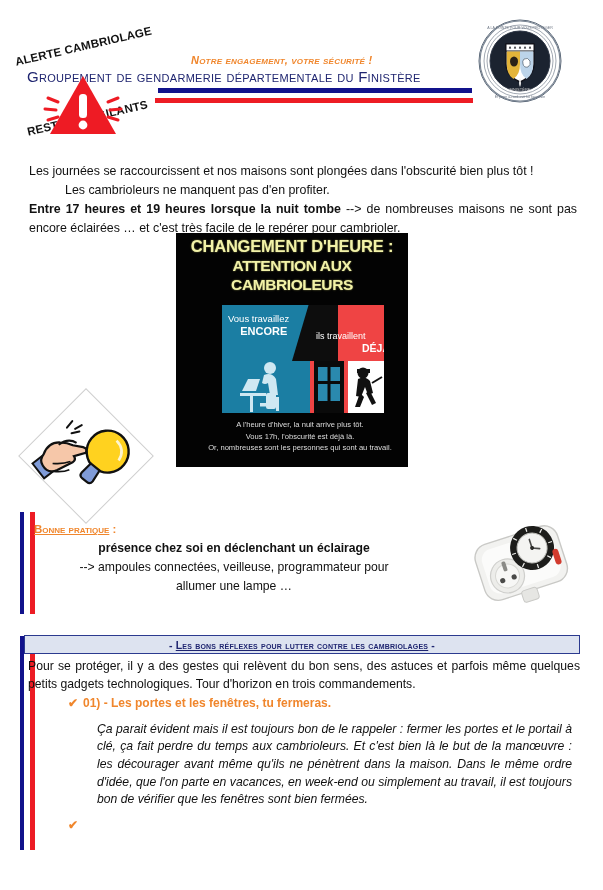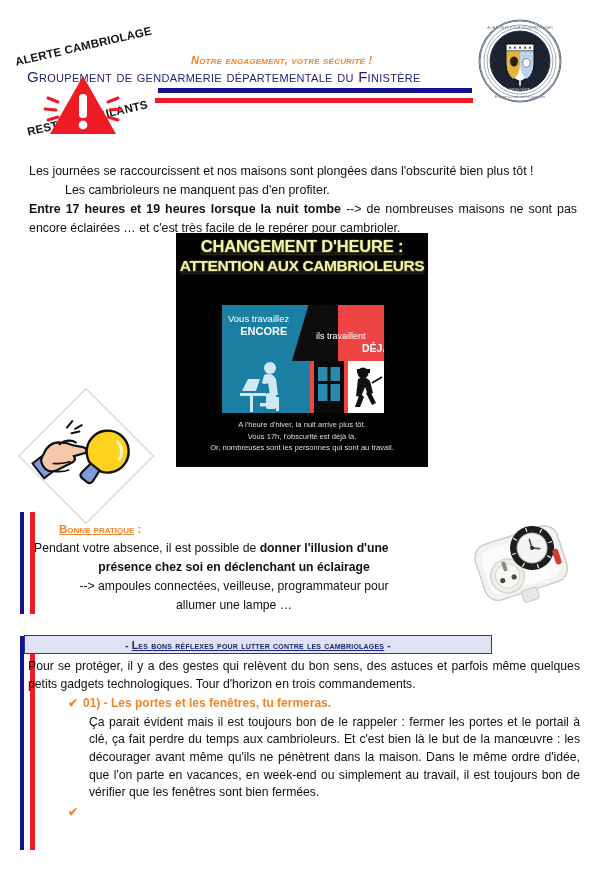--- a/index.html
+++ b/index.html
@@ -57,23 +57,22 @@
     position:absolute; left:29px; top:162px; width:548px;
     font-size:12.4px; line-height:19px; color:#111;
   }
   .intro p{ margin:0; }
   .intro .l2{ text-indent:36px; }
   .intro .just{ text-align:justify; }
 
   
   .poster{
     position:absolute; left:176px; top:233px;
-    width:252px; height:234px;
+    width:232px; height:234px;
     background:#030303;
-    text-decoration:underline;
   }
   .poster-title{
     padding-top:4px;
     text-align:center;
     color:#f2f2a8;
     font-weight:bold;
     font-size:16.5px;
     line-height:19px;
     letter-spacing:-0.2px;
     text-shadow:0 0 2px rgba(210,210,110,.6);
@@ -103,21 +102,21 @@
     position:absolute; left:94px; top:26px;
     color:#ffffff; font-size:9px; line-height:11.5px;
   }
   .pi-t2 b{ display:block; font-size:10.5px; font-weight:bold;padding-left:46px; }
 
   .pi-person{ position:absolute; left:14px; top:54px; }
   .pi-window{ position:absolute; left:92px; top:56px; width:30px; height:52px; background:#0a0a0a; }
   .pi-burglar{ position:absolute; left:126px; top:56px; width:36px; height:52px; background:#ffffff; overflow:hidden;}
 
   .poster-caption{
-    position:absolute; left:0; top:186px; width:100%;
+    position:absolute; left:8px; top:186px; width:100%;
     text-align:center; color:#dedede;
     font-size:7.6px; line-height:11.5px;
   }
 
   
   .bulb-box{
     position:absolute; left:38px; top:408px;
     width:96px; height:96px;
     border:1px solid #cfcfcf;
     transform:rotate(45deg);
@@ -134,29 +133,29 @@
   .bp-stripes .s2{ position:absolute; left:10px; top:0; width:5px; height:100%; background:#ed1c24; }
 
   .bp-text{
     position:absolute; left:34px; top:520px; width:400px;
     font-size:12.2px; line-height:19px; color:#111;
   }
   .bp-label{
     font-variant:small-caps; font-weight:bold;
     color:#f0862c; font-size:11.5px;
   }
-  .bp-label u{ text-decoration:underline;margin-left:25px; }
+  .bp-label u{ text-decoration:underline; }
   .bp-center{ text-align:center; }
   .bp-text b{ font-weight:bold; }
 
   .plug{ position:absolute; left:465px; top:515px; width:120px; height:100px; }
 
   
   .section-bar{
-    position:absolute; left:24px; top:635px; width:468px; height:19px;
+    position:absolute; left:24px; top:635px; width:556px; height:19px;
     background:#dde3f0; border:1px solid #2b3a8f;
     display:flex; align-items:center; justify-content:center;
   }
   .section-bar span{
     font-variant:small-caps; font-weight:bold;
     font-size:10.5px; color:#1f2570; letter-spacing:.2px;
   }
   .section-bar u{ text-decoration:underline; }
 
   
@@ -165,21 +164,21 @@
     font-size:12.2px; line-height:17.6px; color:#111;
   }
   .body-intro{ text-align:justify; margin:0 0 2px 0; }
 
   .cmd-head{
     color:#f0862c; font-weight:bold; font-size:12px;
     margin:2px 0 1px 0; padding-left:55px; position:relative;
   }
   .cmd-head .chk{ position:absolute; left:40px; top:0; font-size:12px; }
   .cmd-body{
-    margin:0; padding-left:61px; text-align:justify;
+    margin:8px; padding-left:61px; text-align:justify;font-style:italic;
   }
 
   
   .lower-stripes{ position:absolute; left:20px; top:636px; width:18px; height:214px; }
   .lower-stripes .s1{ position:absolute; left:0;  top:0; width:4px; height:100%; background:#11128c; }
   .lower-stripes .s2{ position:absolute; left:10px; top:0; width:5px; height:100%; background:#ed1c24; }
 </style>
 </head>
 <body>
 
@@ -344,21 +343,20 @@
 
 <div class="bp-stripes">
   <div class="s1"></div>
   <div class="s2"></div>
 </div>
 
 <div class="bp-text">
   <div>
     <span class="bp-label"><u>Bonne pratique</u></span><span class="bp-label"> :</span>
   </div>
-  <div><span>Pendant votre absence, il est possible de </span><b>donner l'illusion d'une</b></div>
   <div class="bp-center"><b>présence chez soi en déclenchant un éclairage</b></div>
   <div class="bp-center">--&gt; ampoules connectées, veilleuse, programmateur pour</div>
   <div class="bp-center">allumer une lampe …</div>
 </div>
 
 <div class="plug">
   <svg width="120" height="100" viewBox="0 0 120 100">
     <g transform="rotate(-18 60 50)">
       <rect x="14" y="18" width="86" height="58" rx="14" fill="#f2f2f0" stroke="#c9c9c6" stroke-width="1.4"></rect>
       <rect x="20" y="24" width="74" height="46" rx="11" fill="#fbfbfa"></rect>

